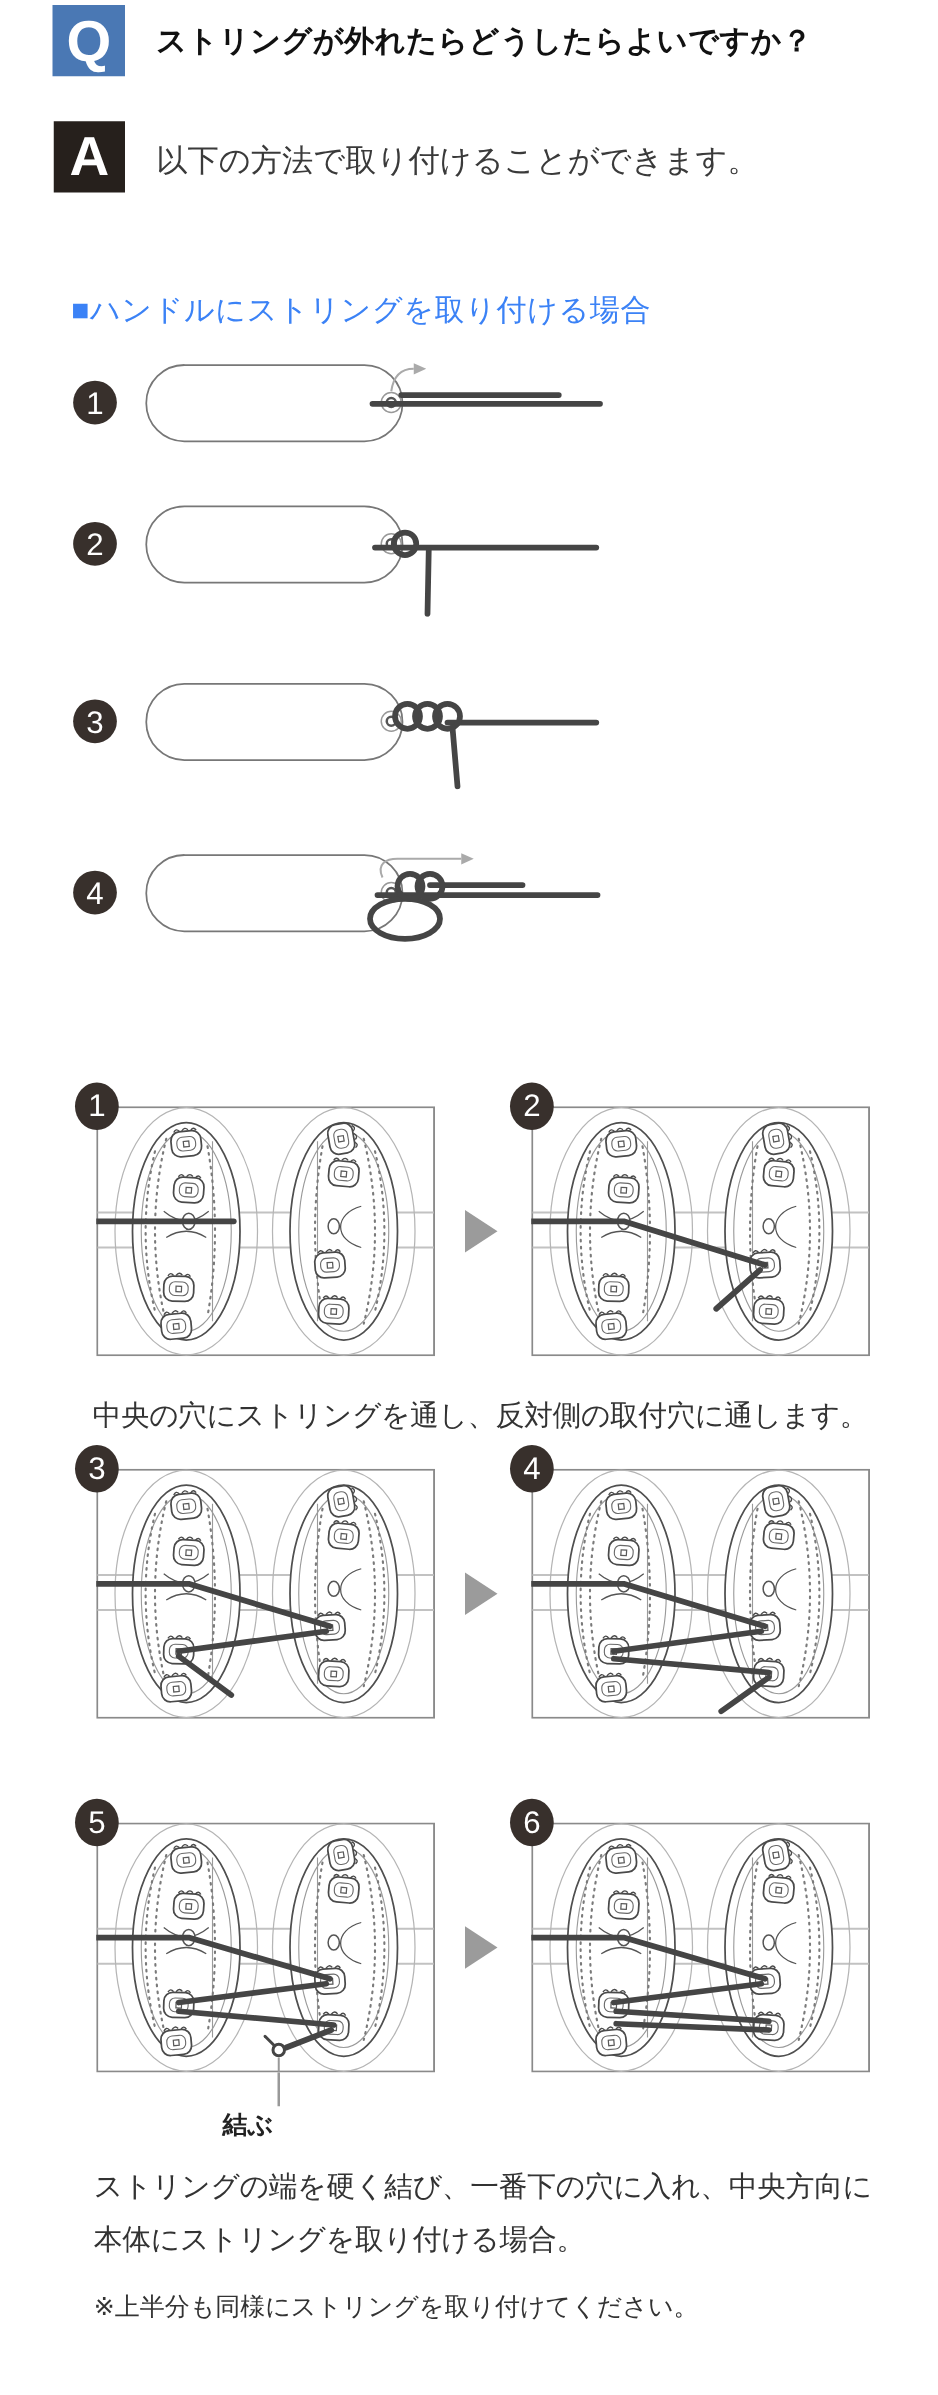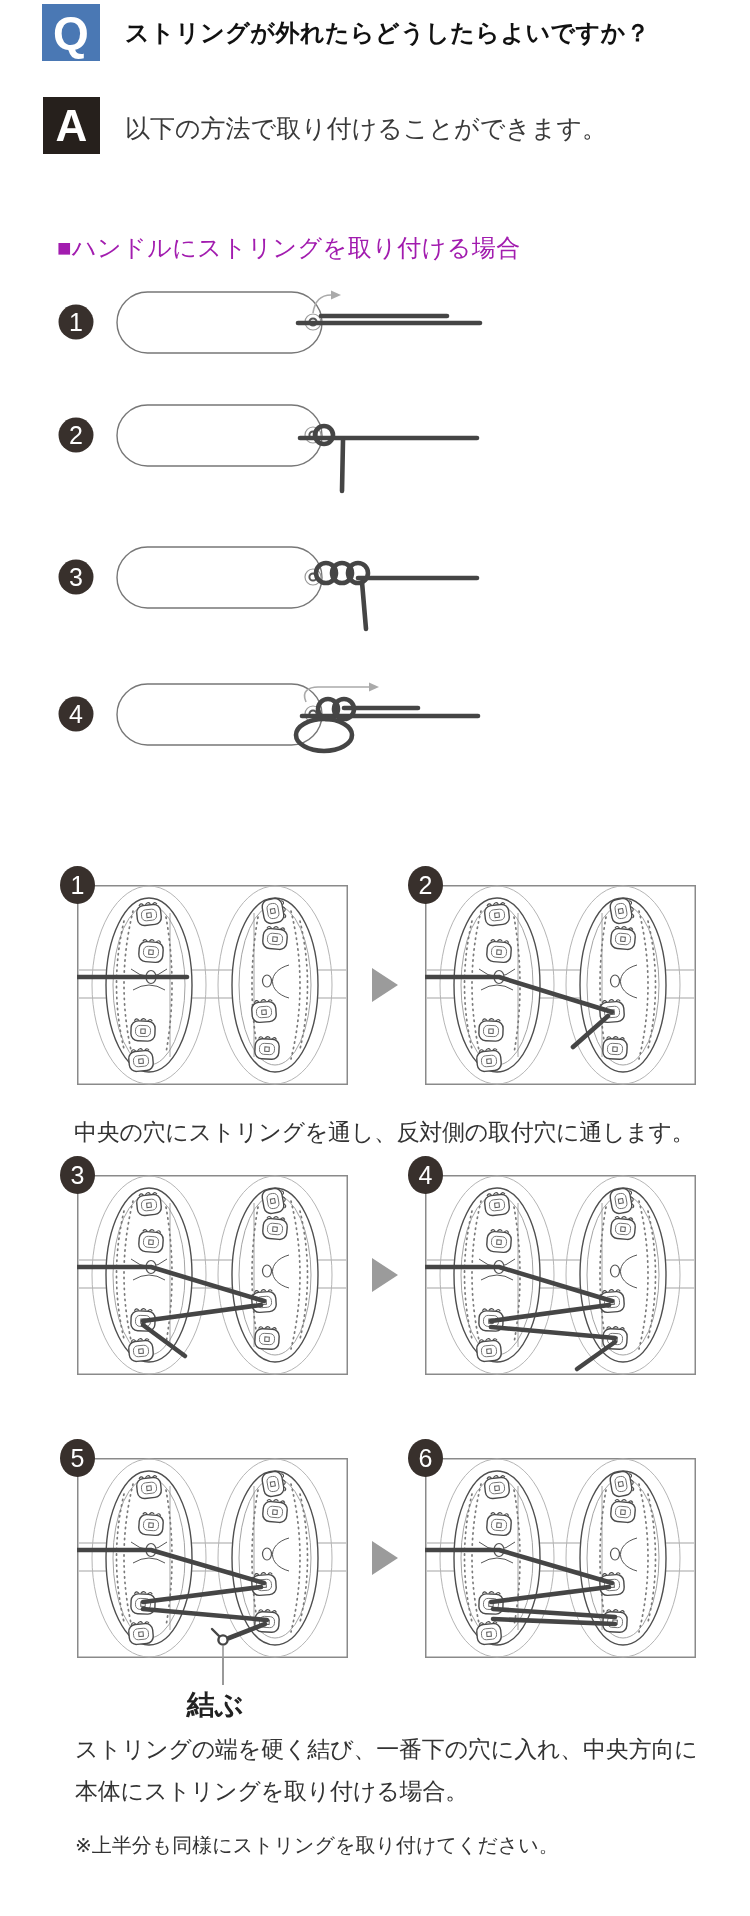--- a/index.html
+++ b/index.html
@@ -6,35 +6,35 @@
   .page{position:relative;width:750px;height:1916px;background:#fff;overflow:hidden;
         font-family:"Liberation Sans","DejaVu Sans",sans-serif;color:#333;}
   .abs{position:absolute;}
   
   .qbadge{left:42px;top:4px;width:58px;height:57px;background:#4a78b4;color:#fff;
           display:flex;align-items:center;justify-content:center;font-size:46px;font-weight:bold;}
   .abadge{left:43px;top:97px;width:57px;height:57px;background:#26201c;color:#fff;
           display:flex;align-items:center;justify-content:center;font-size:44px;font-weight:bold;}
   .qtext{left:125px;top:17px;font-size:24px;font-weight:bold;color:#111;letter-spacing:0.5px;}
   .atext{left:125px;top:112px;font-size:25px;color:#3a3a3a;}
-  .heading{left:57px;font-size:24px;color:#a21caf;letter-spacing:0.5px;}
+  .heading{left:57px;font-size:24px;color:#3b82f6;letter-spacing:0.5px;}
   .caption{left:74px;font-size:23px;color:#333;letter-spacing:-0.3px;}
   
   .step-svg{position:absolute;left:40px;width:460px;height:130px;}
   .str{stroke:#454545;stroke-width:4.6;fill:none;stroke-linecap:round;stroke-linejoin:round;}
   .lgt{stroke:#aaa;stroke-width:1.6;fill:none;}
   
   .panel{position:absolute;width:271px;height:200px;}
   .pbadge{position:absolute;width:35px;height:38px;border-radius:50%;background:#38302c;color:#fff;
           display:flex;align-items:center;justify-content:center;font-size:25px;}
   .tri{position:absolute;width:0;height:0;border-top:17px solid transparent;
        border-bottom:17px solid transparent;border-left:26px solid #9b9b9b;}
   .knot-leader{position:absolute;left:222px;top:1658px;width:2px;height:27px;background:#999;}
-  .knot-label{position:absolute;left:155px;top:1686px;width:120px;text-align:center;
-              font-size:28px;font-weight:bold;color:#222;}
+  .knot-label{position:absolute;left:178px;top:1686px;width:120px;
+              font-size:20px;font-weight:bold;color:#222;}
   .outro{left:75px;font-size:23px;color:#333;letter-spacing:-0.2px;}
   .note{left:75px;top:1832px;font-size:20px;color:#333;}
   svg text{font-family:"Liberation Sans","DejaVu Sans",sans-serif;}
 </style>
 </head>
 <body>
 
 <svg width="0" height="0" style="position:absolute" aria-hidden="true">
   <defs>
     <g id="pad-shape">

